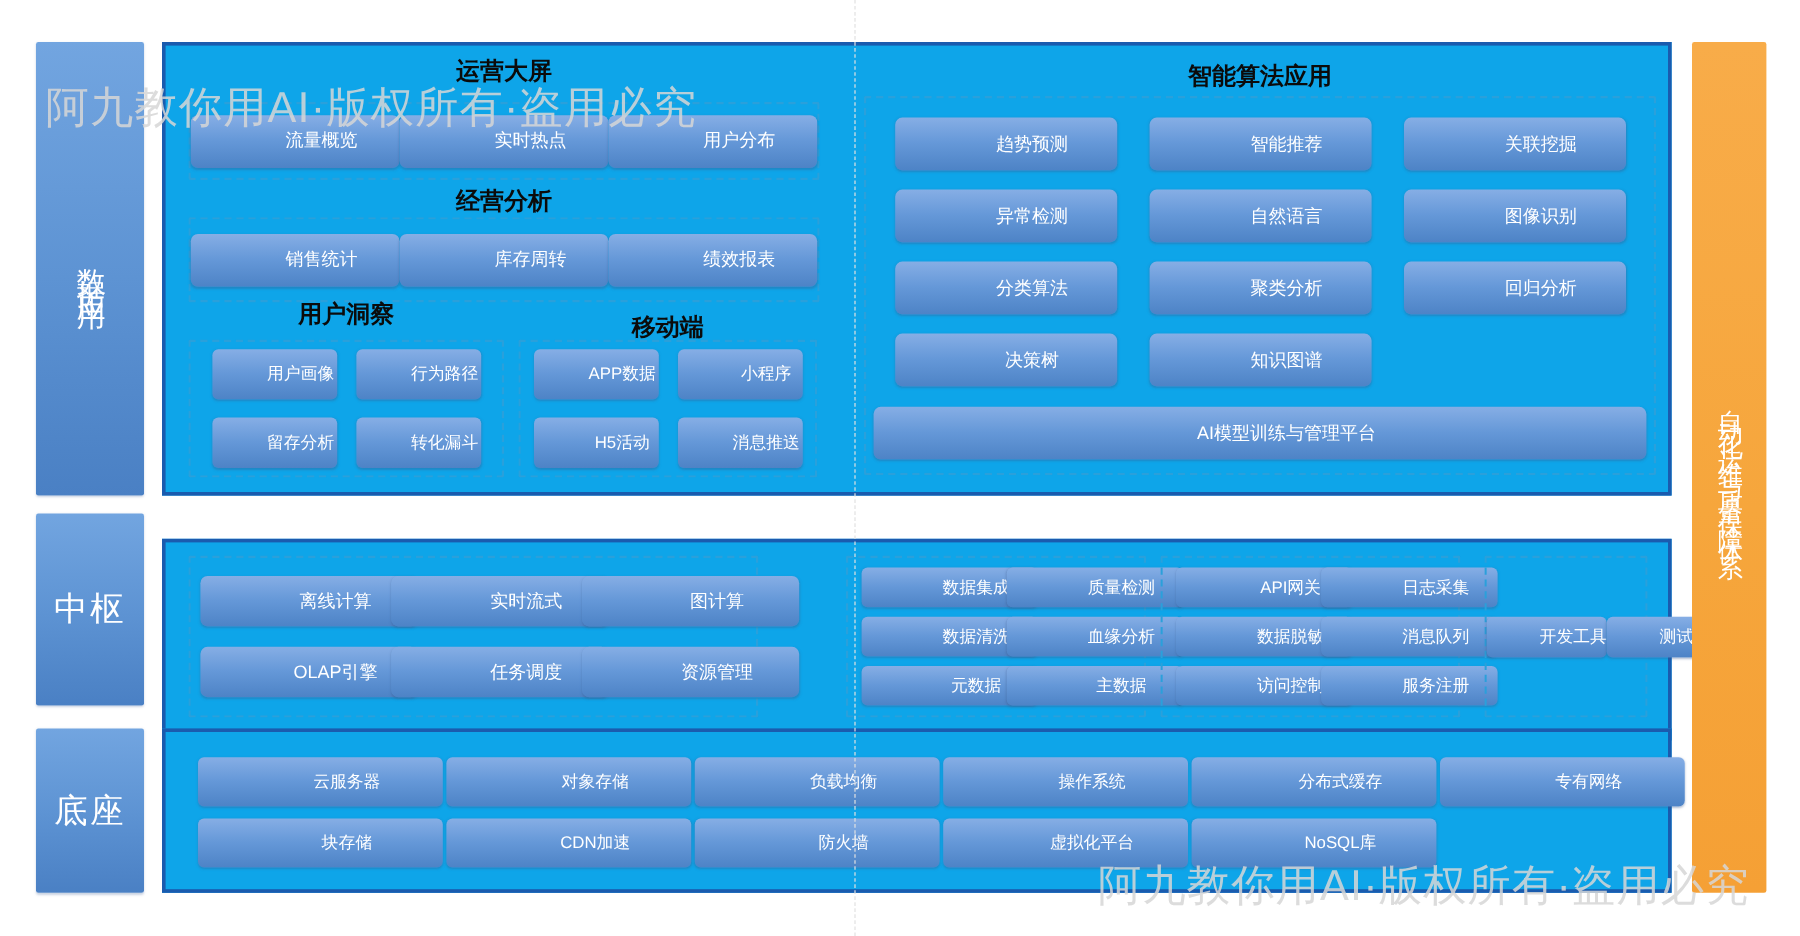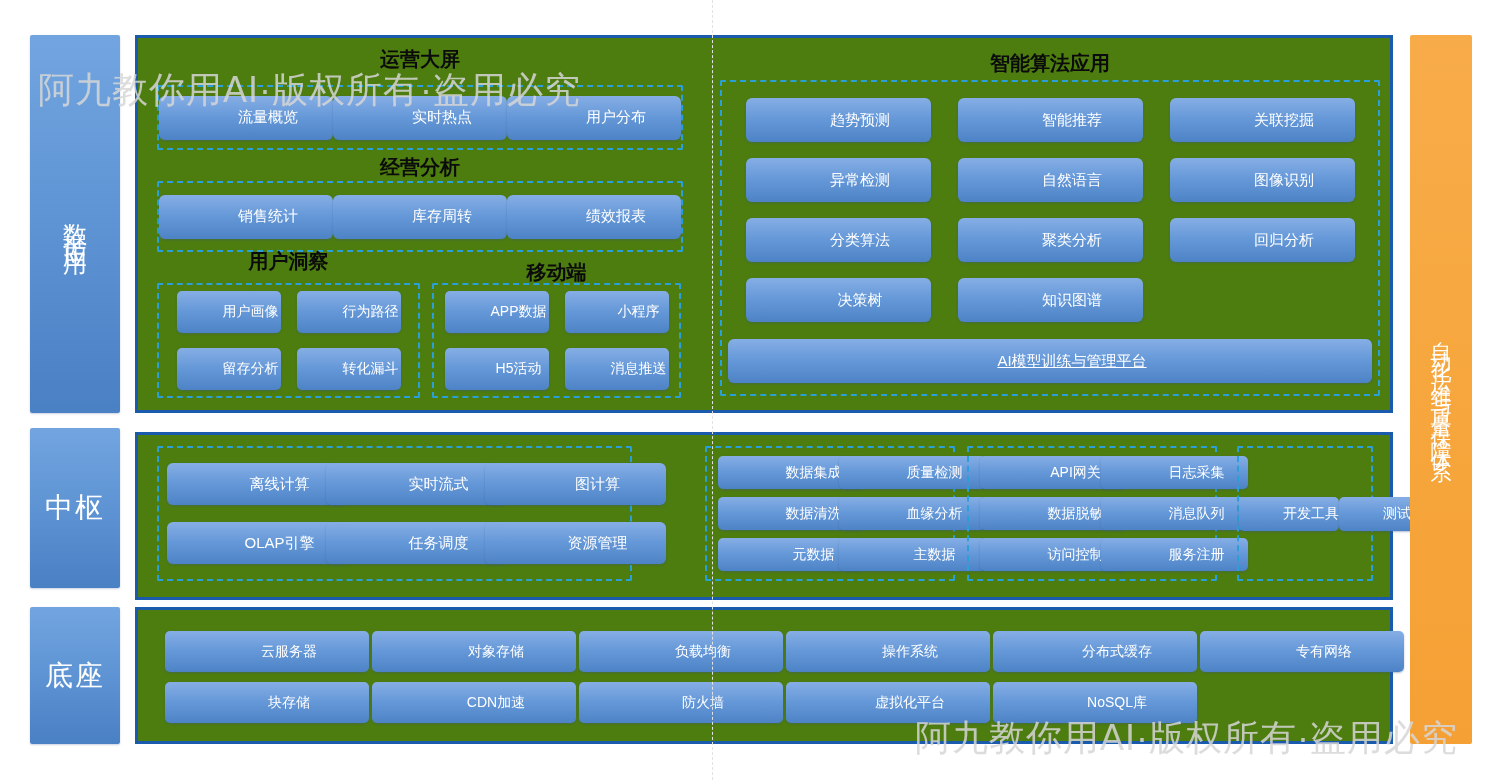--- a/index.html
+++ b/index.html
@@ -29,23 +29,23 @@
 
   
   .pillar{position:absolute;left:1410px;top:35px;width:62px;height:709px;z-index:3;
           background:linear-gradient(180deg,#F8AC49 0%,#F6A63C 55%,#F5A035 100%);
           border-radius:2px;display:flex;align-items:center;justify-content:center;
           color:#fff;}
   .pillar-text{writing-mode:vertical-rl;text-orientation:upright;font-size:21px;letter-spacing:11px;}
 
   
   .panel{position:absolute;left:135px;width:1258px;box-sizing:border-box;
-         border:3px solid #1A5BAE;background:#4d7c0f;z-index:1;}
+         border:3px solid #1A5BAE;background:#0ea5e9;z-index:1;}
   .panel-top{top:35px;height:378px;}
-  .panel-mid{top:432px;height:168px;}
+  .panel-mid{top:449px;height:168px;}
   .panel-bot{top:607px;height:137px;}
 
   .sec-title{position:absolute;text-align:center;font-size:20px;font-weight:700;color:#0b0b0b;}
 
   .dash-box{position:absolute;box-sizing:border-box;border:2px dashed #2AA0DB;border-radius:2px;}
 
   
   .btn{background:linear-gradient(180deg,#86AEE5 0%,#6598D8 48%,#4D83C6 100%);
        border-radius:6px;color:#fff;display:flex;align-items:center;justify-content:center;
        font-size:15px;box-shadow:0 1px 2px rgba(60,90,140,.4);white-space:nowrap;padding-left:44px;}
@@ -66,21 +66,21 @@
                gap:15px 16px;place-content:center;}
   .box-mobile{left:294px;top:245px;width:249px;height:115px;display:grid;
               grid-template-columns:repeat(2,104px);grid-auto-rows:42px;
               gap:15px 16px;place-content:center;}
 
   
   .title-algo{left:582px;top:12px;width:660px;}
   .box-algo{left:582px;top:42px;width:660px;height:316px;padding:16px 0 0 0;}
   .algo-grid{display:grid;grid-template-columns:repeat(3,185px);grid-auto-rows:44px;
              gap:16px 27px;justify-content:center;}
-  .algo-wide{width:600px;height:44px;margin:17px auto 0;text-decoration:underline;}
+  .algo-wide{width:600px;height:44px;margin:17px auto 0;}
 
   
   .grp{position:absolute;top:11px;height:135px;}
   .grp-compute{left:19px;width:475px;display:grid;grid-template-columns:repeat(3,137px);
                grid-auto-rows:42px;gap:17px 22px;place-content:center;}
   .grp-compute .btn{width:137px;height:42px;}
   .grp-2col{display:grid;grid-template-columns:repeat(2,103px);grid-auto-rows:33px;
             gap:8px 18px;place-content:center;}
   .grp-gov{left:567px;width:250px;}
   .grp-svc{left:829px;width:250px;}

